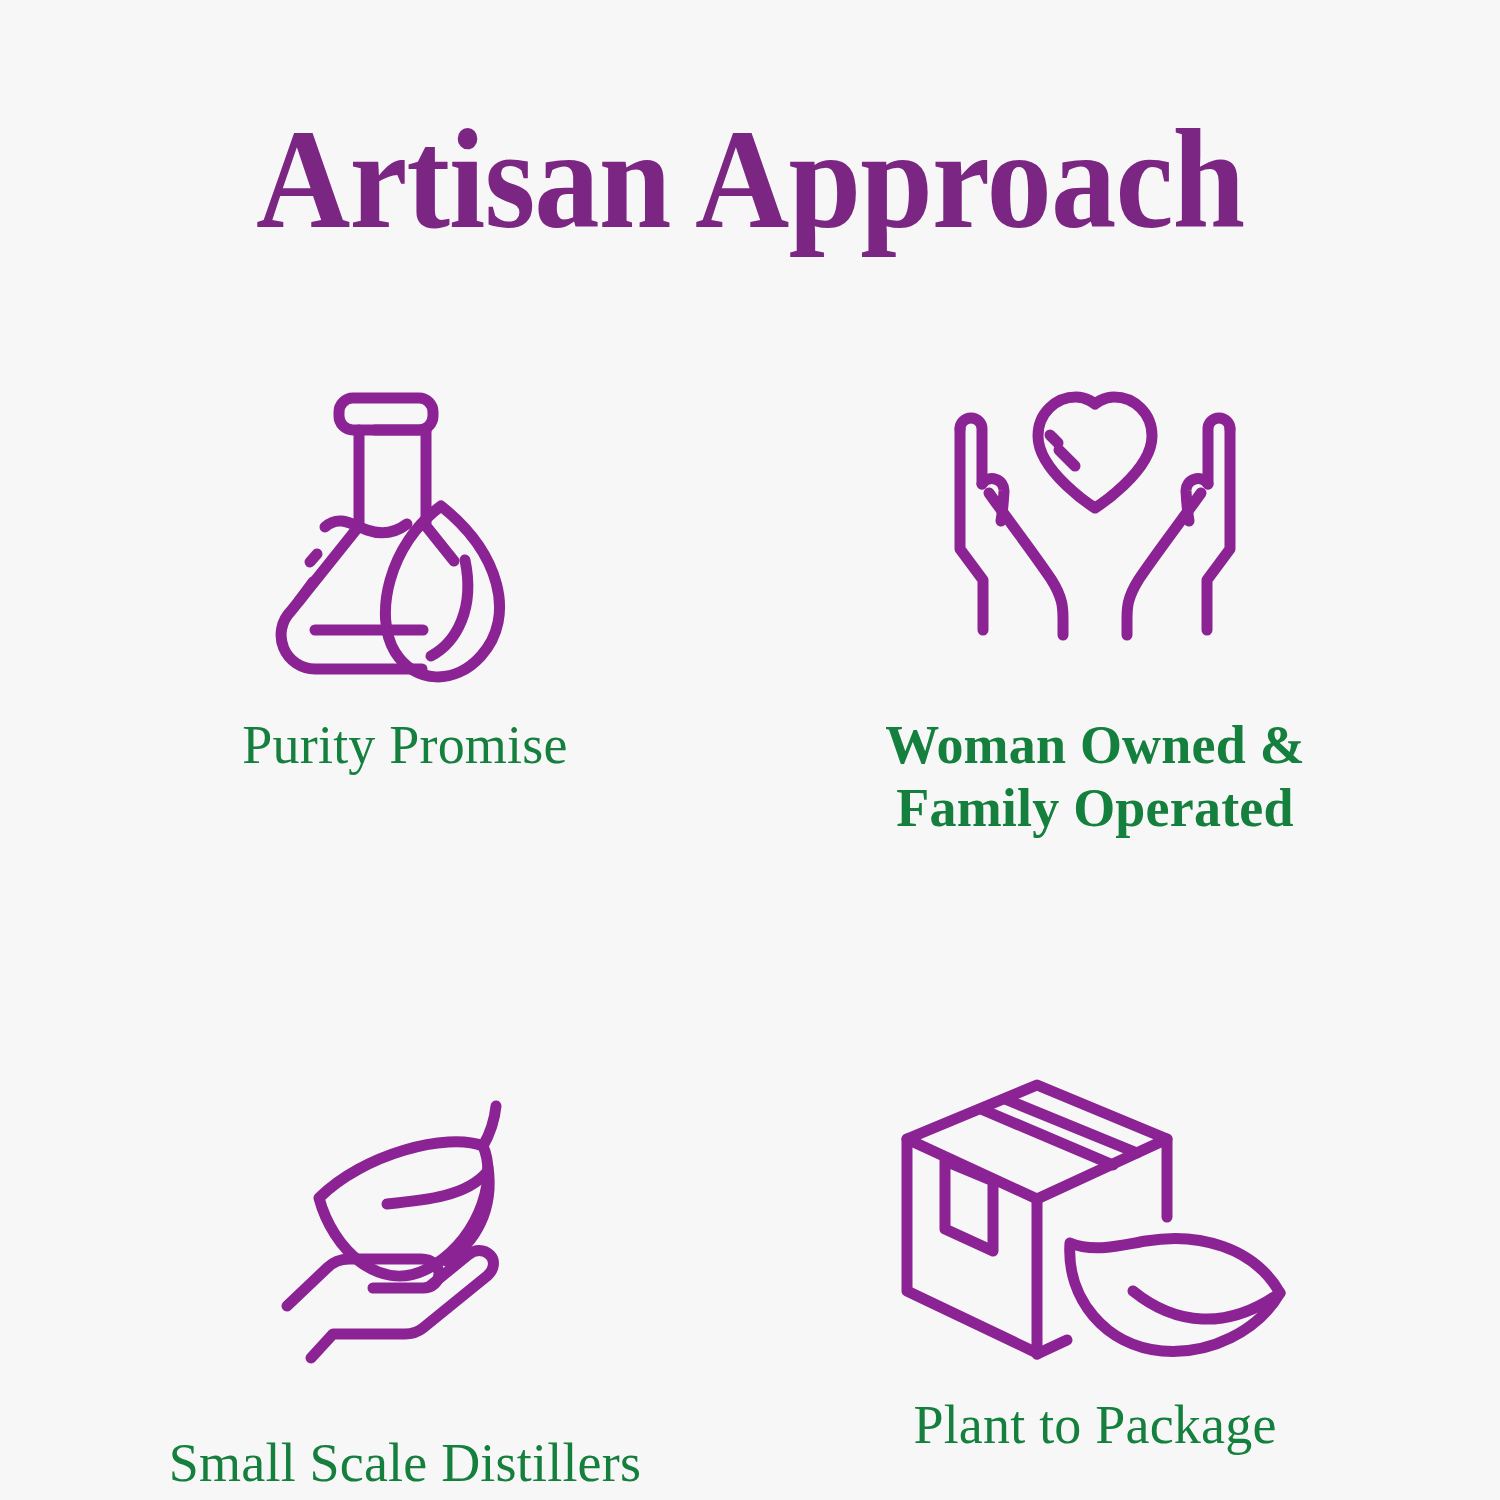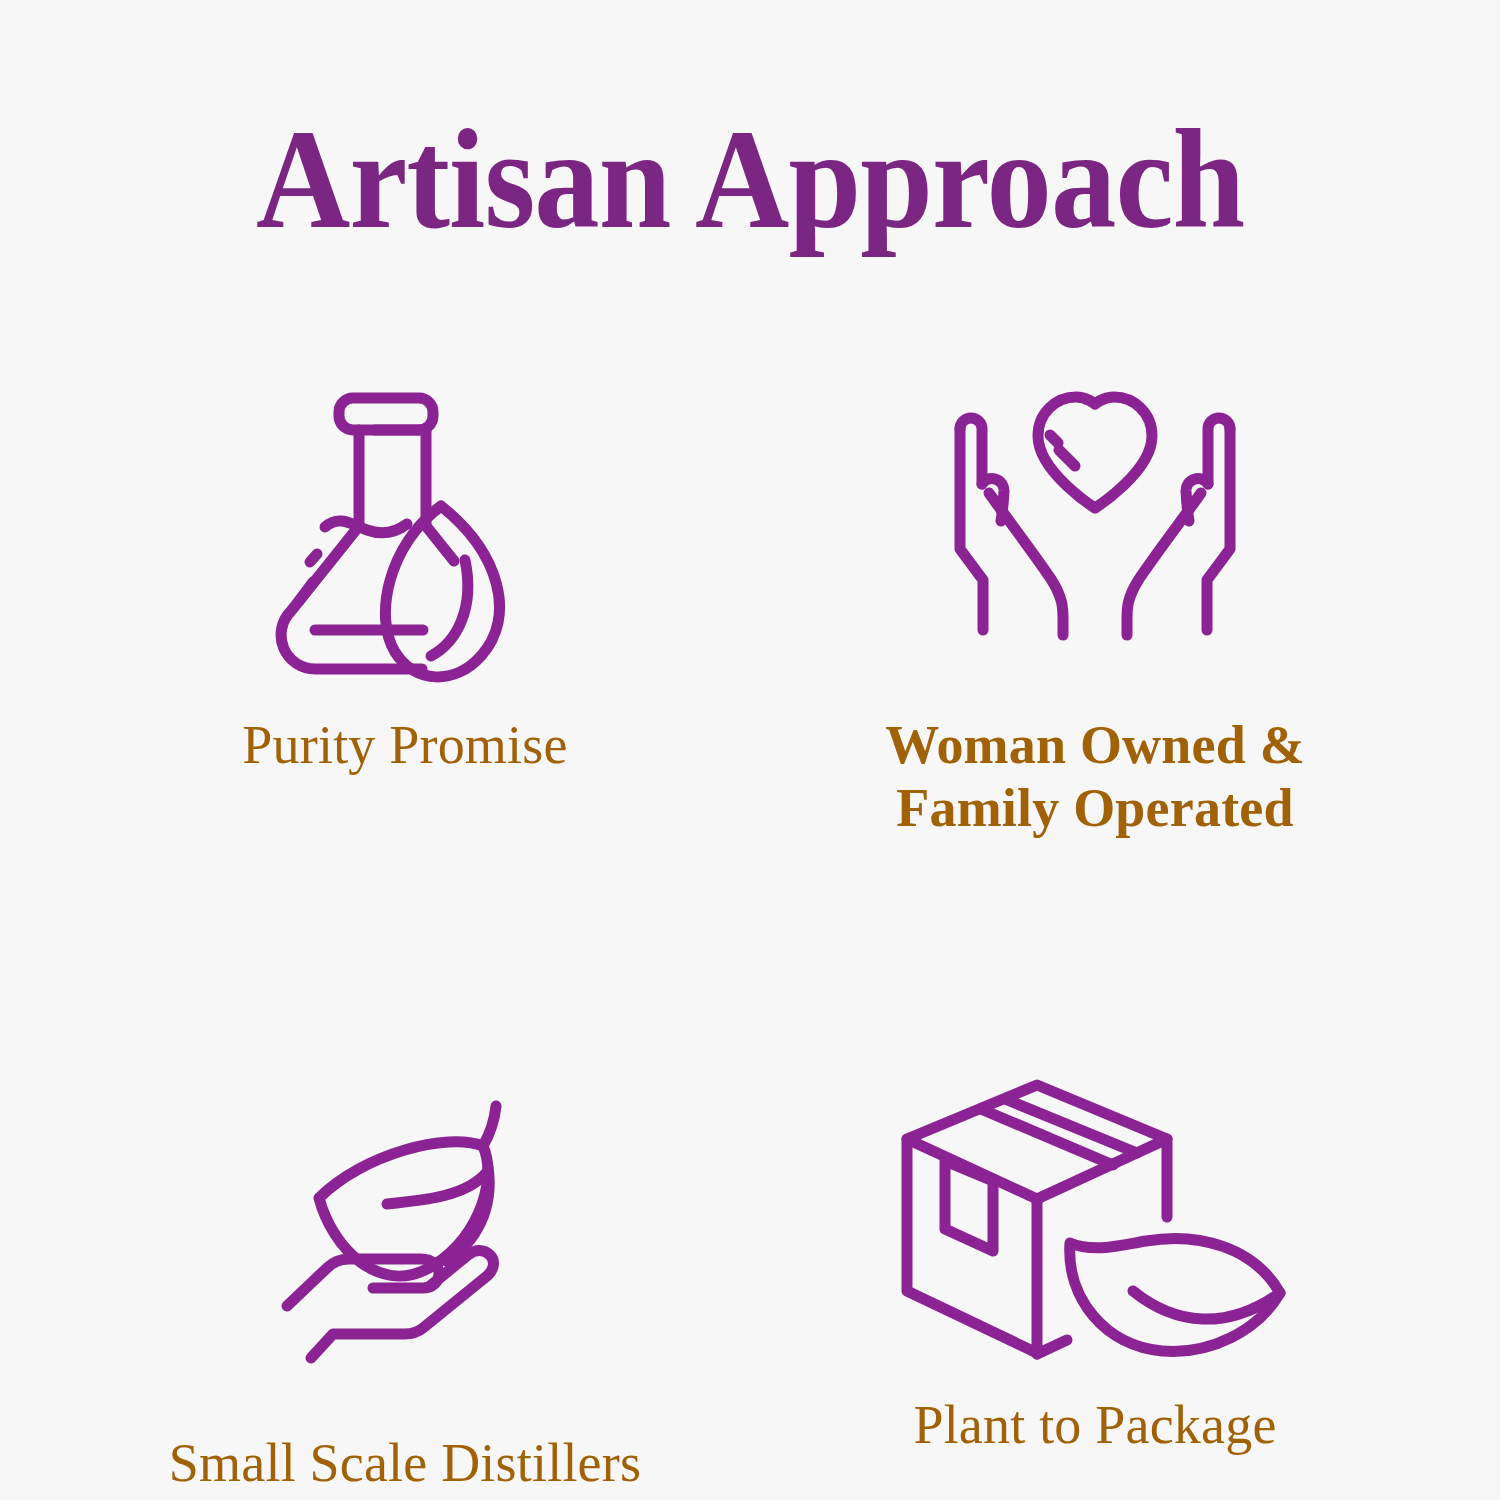--- a/index.html
+++ b/index.html
@@ -72,21 +72,21 @@
   .icon-box svg {
     display: block;
     overflow: visible;
   }
   .feat-label {
     margin-top: 34px;
     font-family: "Liberation Serif", "DejaVu Serif", serif;
     font-weight: 400;
     font-size: 54px;
     line-height: 1.17;
-    color: #a16207;
+    color: #15803d;
     text-align: center;
     white-space: pre-line;
     letter-spacing: 0.2px;
   }
 
   
   .cell-1 .icon-box { margin-top: 16px; }
   .cell-1 .feat-label { margin-top: 46px; }
 
   .cell-2 .icon-box { margin-top: 20px; }

